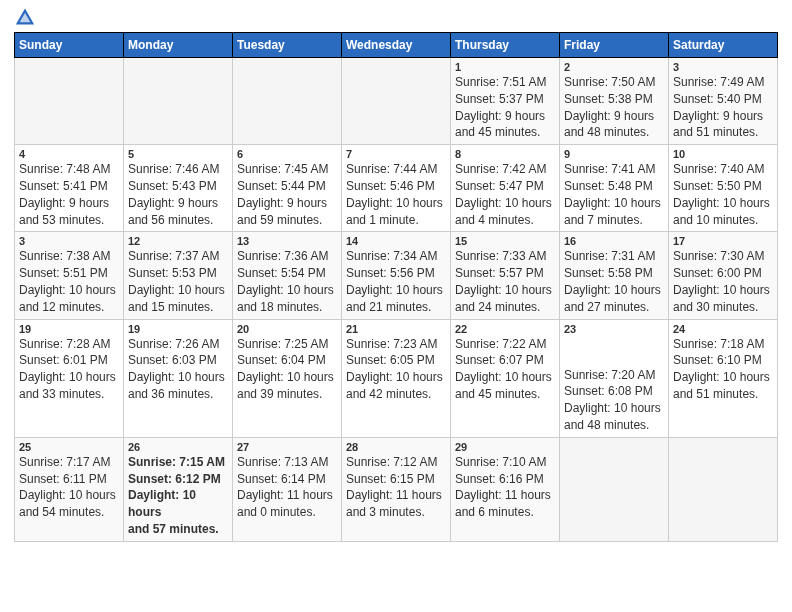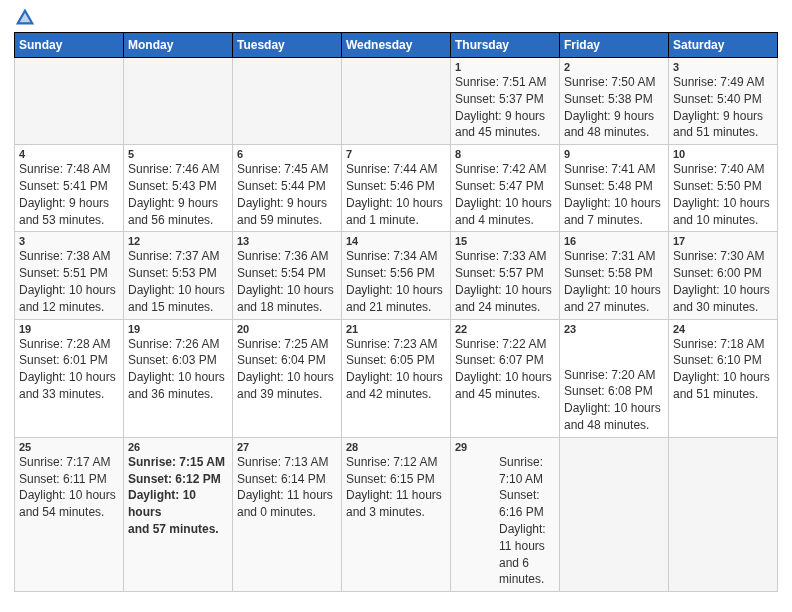--- a/index.html
+++ b/index.html
@@ -336,21 +336,21 @@
           </td>
           <td>
             <span class="day-number">28</span>
             <div class="day-info" style="white-space: pre-line;">Sunrise: 7:12 AM
 Sunset: 6:15 PM
 Daylight: 11 hours
 and 3 minutes.</div>
           </td>
           <td>
             <span class="day-number">29</span>
-            <div class="day-info" style="white-space: pre-line; margin-left: 44px;">Sunrise: 7:10 AM
+            <div class="day-info" style="white-space: pre-line;">Sunrise: 7:10 AM
 Sunset: 6:16 PM
 Daylight: 11 hours
 and 6 minutes.</div>
           </td>
           <td class="empty"></td>
           <td class="empty"></td>
         </tr>
       </tbody>
   </table>
 </div>

